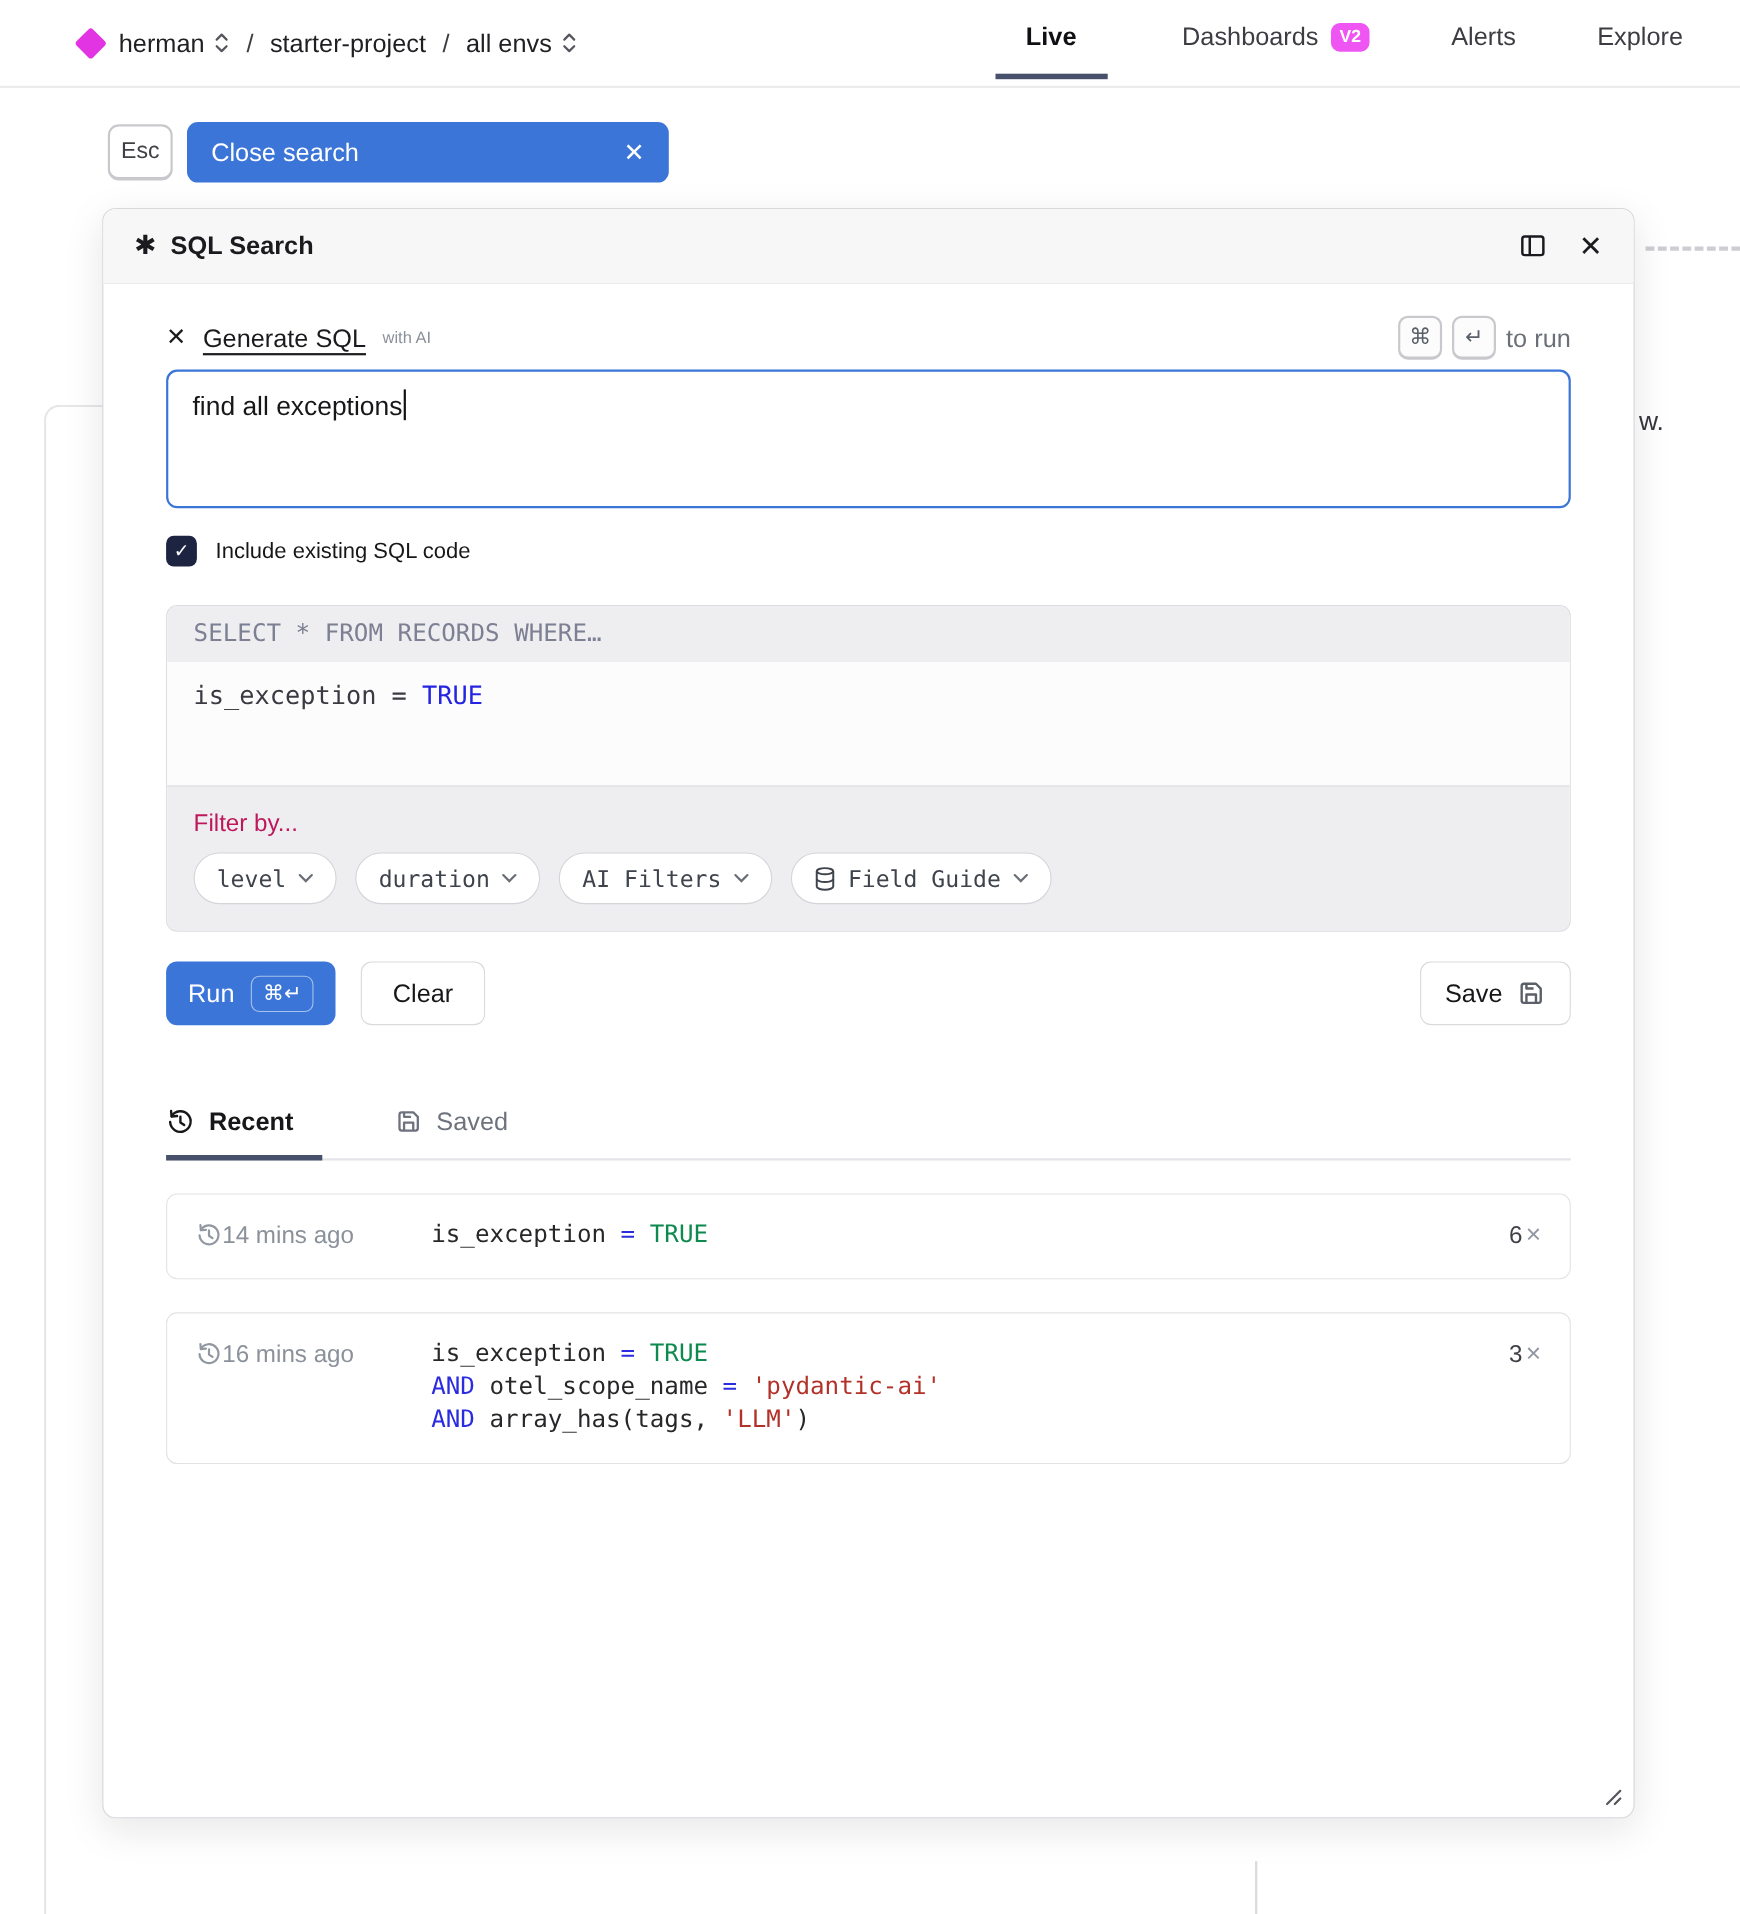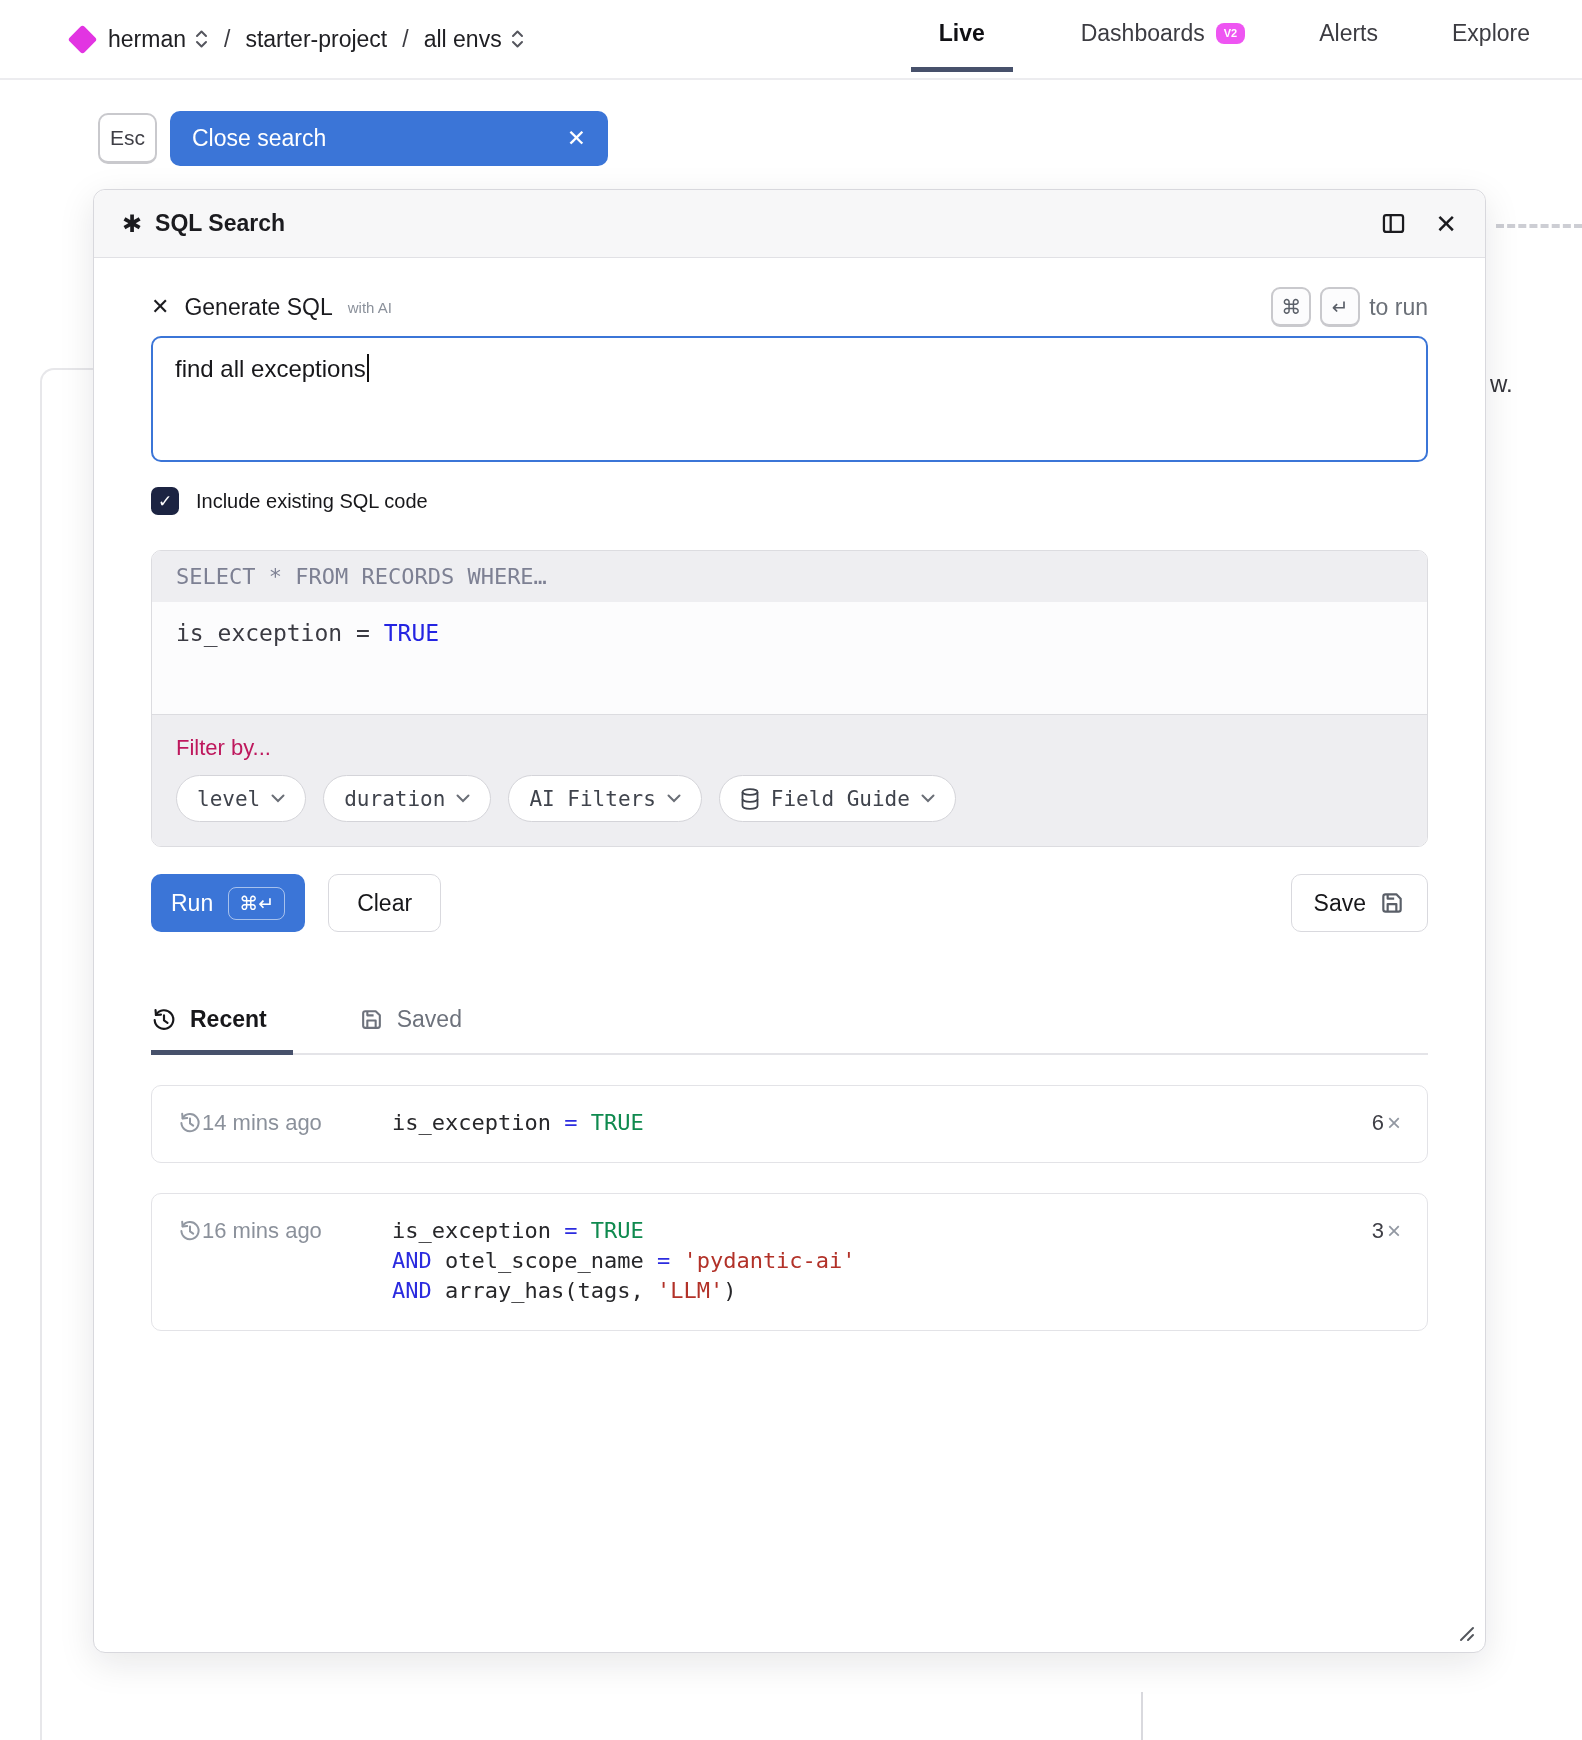--- a/index.html
+++ b/index.html
@@ -20,21 +20,21 @@
     border-bottom:2px solid #ececef; display:flex; align-items:stretch; justify-content:space-between; }
   .crumbs { display:flex; align-items:center; gap:15px; padding-left:72px; font-size:23px; color:#202024; }
   .diamond { width:21px; height:21px; background:#e234e2; transform:rotate(45deg); border-radius:3px; }
   .crumb-btn { display:flex; align-items:center; gap:8px; cursor:pointer; }
   .crumb-sep { color:#3c3c42; }
   .updown { color:#55565e; }
   .nav { display:flex; align-items:stretch; gap:62px; padding-right:46px; font-size:23px; }
   .nav-item { display:flex; align-items:center; gap:11px; color:#3c3c42; height:72px;
     border-bottom:5px solid transparent; padding:0 6px; }
   .nav-item.active { color:#101014; font-weight:700; border-bottom-color:#47516b; padding:0 28px; }
-  .badge-v2 { background:#ee55f2; color:#fff; font-size:11px; font-weight:700; border-radius:8px;
+  .badge-v2 { background:#ee55f2; color:#fff; font-size:16px; font-weight:700; border-radius:8px;
     padding:5px 8px; line-height:1; }
 
   
   .esc-key { position:absolute; left:98px; top:113px; width:59px; height:51px; border:2px solid #c9c9cd;
     border-bottom-width:3px; border-radius:10px; background:#fff; display:flex; align-items:center;
     justify-content:center; font-size:21px; color:#3f3f46; }
   .close-search { position:absolute; left:170px; top:111px; width:438px; height:55px; background:#3b75d7;
     border:none; border-radius:10px; color:#fff; font-size:23px; display:flex; align-items:center;
     justify-content:space-between; padding:0 22px; cursor:pointer; font-family:inherit; }
   .close-search .x { font-size:23px; }
@@ -49,21 +49,21 @@
   .mh-title { font-size:23px; font-weight:700; }
   .mh-right { display:flex; align-items:center; gap:28px; }
   .icon-btn { background:none; border:none; cursor:pointer; padding:0; color:#1b1b1f; }
   .mh-x { font-size:26px; line-height:1; }
   .modal-body { padding:0 57px; position:relative; height:1396px; }
 
   
   .gen-row { margin-top:28px; display:flex; align-items:center; justify-content:space-between; height:42px; }
   .gen-left { display:flex; align-items:center; gap:15px; }
   .gen-x { font-size:22px; background:none; border:none; cursor:pointer; color:#1b1b1f; padding:0; }
-  .gen-link { font-size:23px; color:#1b1b1f; text-underline-offset:6px;
+  .gen-link { font-size:23px; color:#1b1b1f; text-decoration:underline; text-underline-offset:6px;
     text-decoration-thickness:1.5px; cursor:pointer; }
   .gen-suffix { font-size:15px; color:#8b919b; }
   .gen-right { display:flex; align-items:center; gap:9px; color:#6b7078; font-size:23px; }
   .kbd { min-width:40px; height:40px; border:2px solid #c9c9cd; border-bottom-width:3px; border-radius:9px;
     background:#fcfcfd; display:flex; align-items:center; justify-content:center; font-size:20px; color:#5a5f68; }
 
   
   .prompt { margin-top:8px; height:126px; border:2px solid #3b75d7; border-radius:10px;
     padding:16px 22px; font-size:24px; color:#17171a; cursor:text; }
   .caret { display:inline-block; width:2px; height:28px; background:#111; vertical-align:-5px; margin-left:1px; }

